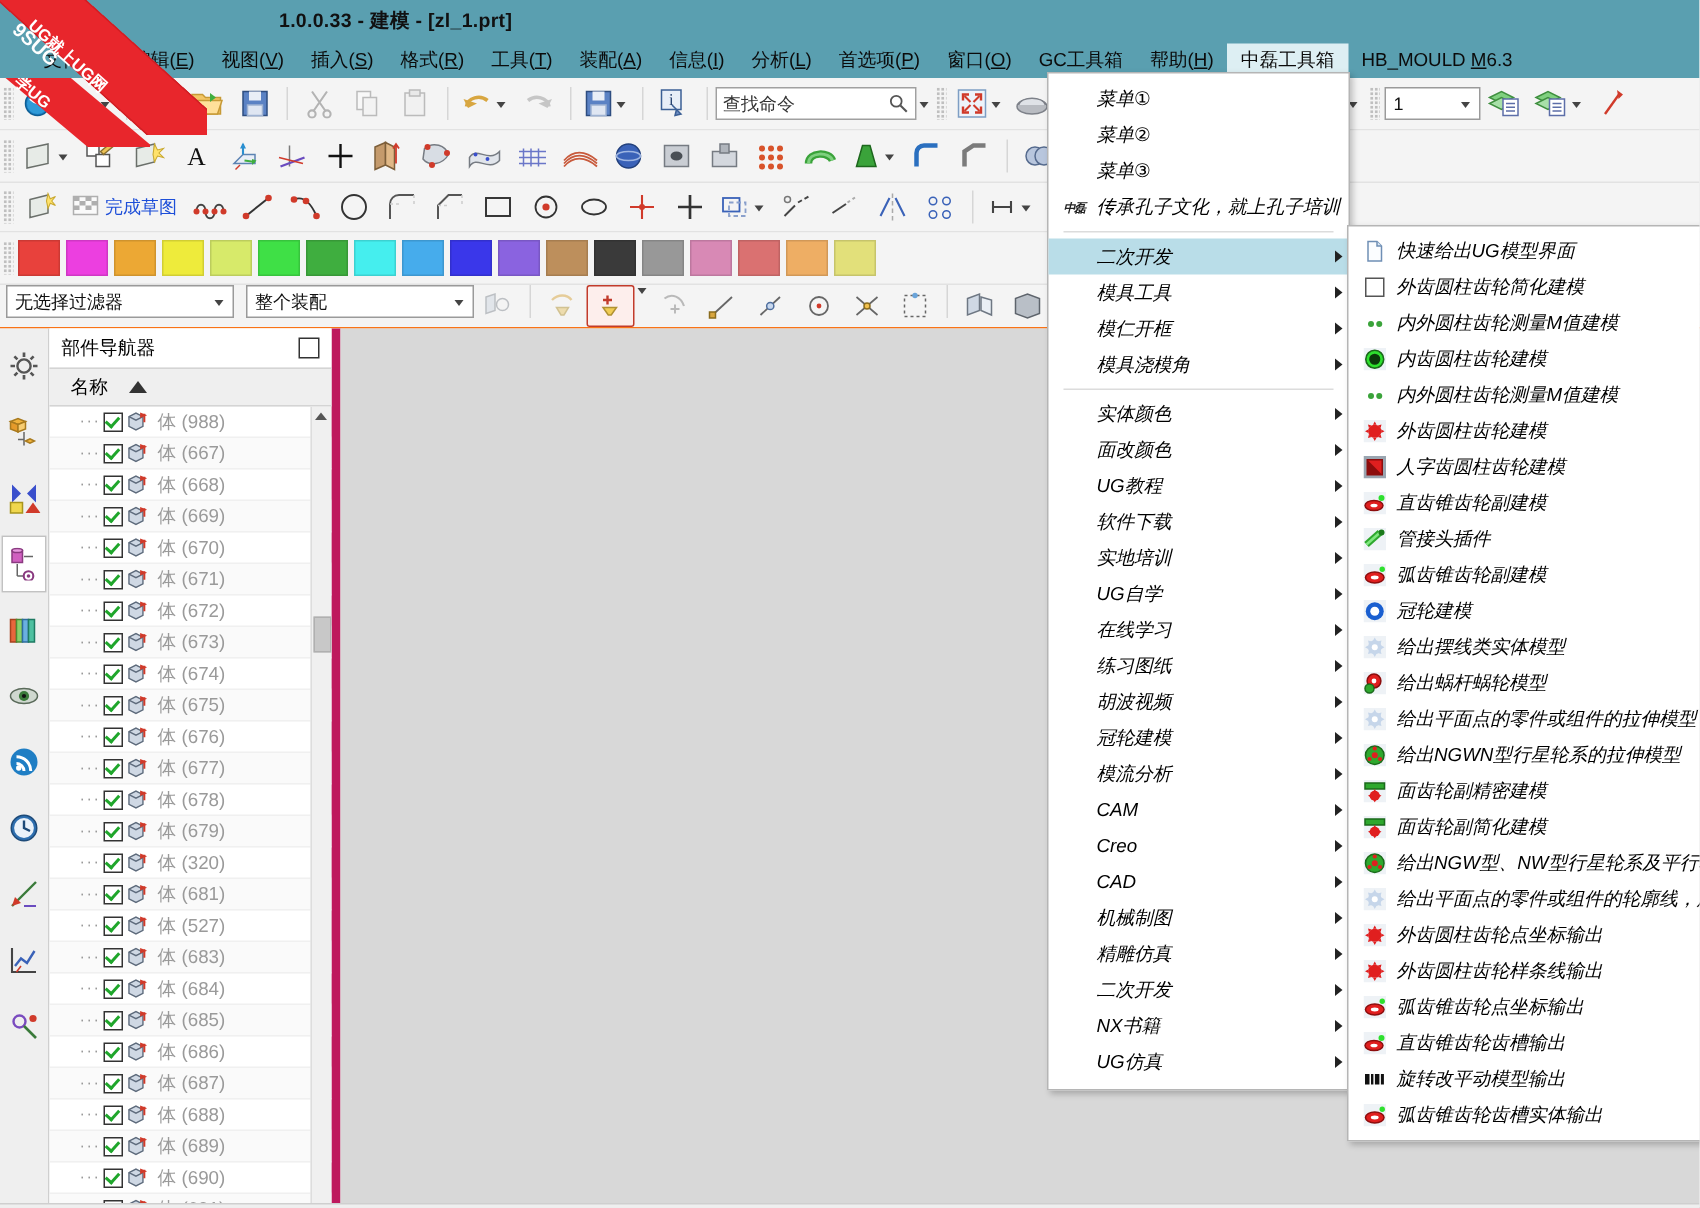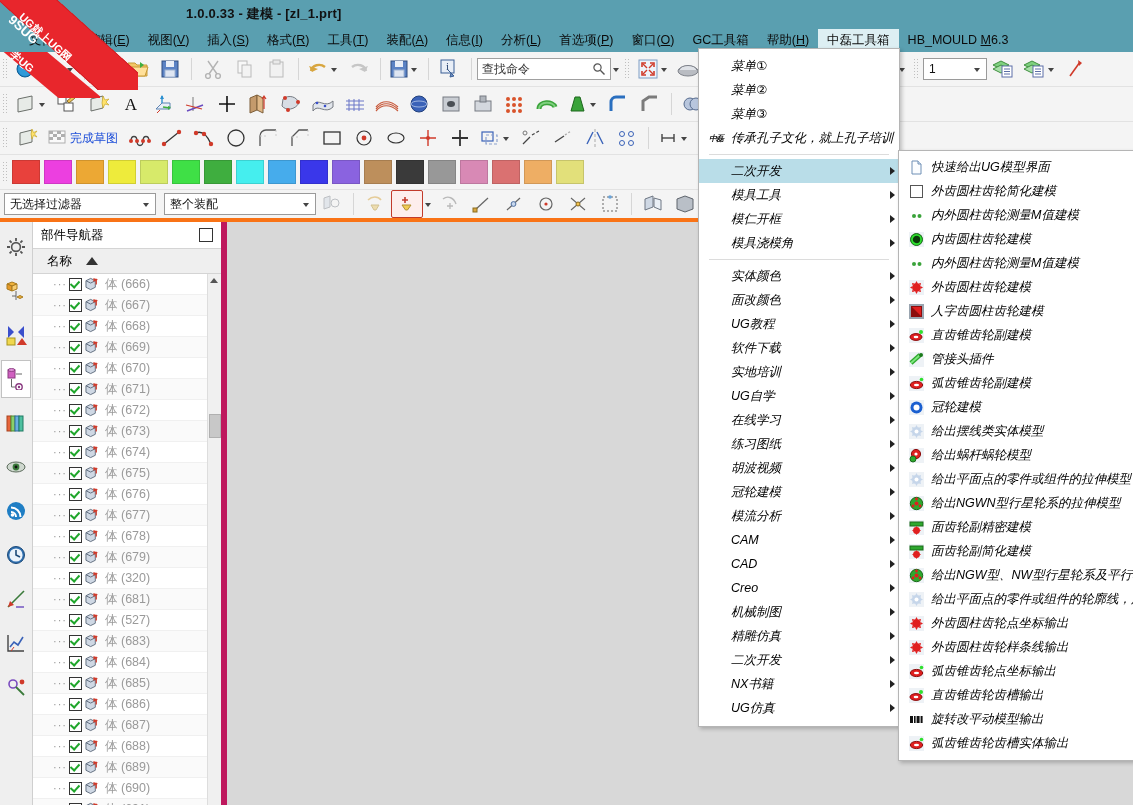--- a/index.html
+++ b/index.html
@@ -65,21 +65,21 @@
   }
 
   
   svg{display:block;}
 
   
   .colorstrip{height:34px;background:#f4f4f4;border-bottom:1px solid #e2e2e2;display:flex;align-items:center;}
   .swatch{width:26px;height:22px;margin-right:4px;border:1px solid rgba(0,0,0,.12);}
 
   
-  .filterbar{height:28px;background:#f4f4f4;border-bottom:4px solid #f97316;display:flex;align-items:center;}
+  .filterbar{height:28px;background:#f4f4f4;border-bottom:1px solid #f97316;display:flex;align-items:flex-start;}
 
   
   .body{display:flex;height:583px;}
   .railbar{width:32px;background:#efefef;border-right:1px solid #cfcfcf;
            display:flex;flex-direction:column;align-items:center;padding-top:6px;}
   .rail{width:28px;height:36px;display:flex;align-items:center;justify-content:center;margin-bottom:6px;
         border:1px solid transparent;}
   .rail.sel{background:#fff;border:1px solid #c2c2c2;}
   .navpanel{width:188px;background:#fff;border-right:6px solid #be185d;display:flex;flex-direction:column;}
   .nav-title{height:26px;display:flex;align-items:center;justify-content:space-between;
@@ -905,21 +905,21 @@
         </div>
       <div class="row">
             <span class="dots">···</span>
             <span class="chk"></span>
             <svg class="solidico" viewBox="0 0 16 15">
               <path d="M1 4l5-2.5L11 4v7l-5 2.5L1 11z" fill="#cfd8e4" stroke="#5e6b7c"></path>
               <path d="M1 4l5 2.5L11 4" fill="none" stroke="#5e6b7c"></path>
               <path d="M9 1l5 2-5 2z" fill="#d03a2a"></path>
               <path d="M12 2v6" stroke="#d03a2a" stroke-width="1.4"></path>
             </svg>
-            <span>体 (666)</span>
+            <span>体 (988)</span>
           </div>
           <div class="row">
             <span class="dots">···</span>
             <span class="chk"></span>
             <svg class="solidico" viewBox="0 0 16 15">
               <path d="M1 4l5-2.5L11 4v7l-5 2.5L1 11z" fill="#cfd8e4" stroke="#5e6b7c"></path>
               <path d="M1 4l5 2.5L11 4" fill="none" stroke="#5e6b7c"></path>
               <path d="M9 1l5 2-5 2z" fill="#d03a2a"></path>
               <path d="M12 2v6" stroke="#d03a2a" stroke-width="1.4"></path>
             </svg>
@@ -1295,26 +1295,26 @@
         <span class="tx">模流分析</span>
         <span class="arw"></span>
       </div>
       <div class="mi">
         <span class="ic"></span>
         <span class="tx">CAM</span>
         <span class="arw"></span>
       </div>
       <div class="mi">
         <span class="ic"></span>
+        <span class="tx">Creo</span>
+        <span class="arw"></span>
+      </div>
+      <div class="mi">
+        <span class="ic"></span>
         <span class="tx">CAD</span>
-        <span class="arw"></span>
-      </div>
-      <div class="mi">
-        <span class="ic"></span>
-        <span class="tx">Creo</span>
         <span class="arw"></span>
       </div>
       <div class="mi">
         <span class="ic"></span>
         <span class="tx">机械制图</span>
         <span class="arw"></span>
       </div>
       <div class="mi">
         <span class="ic"></span>
         <span class="tx">精雕仿真</span>

